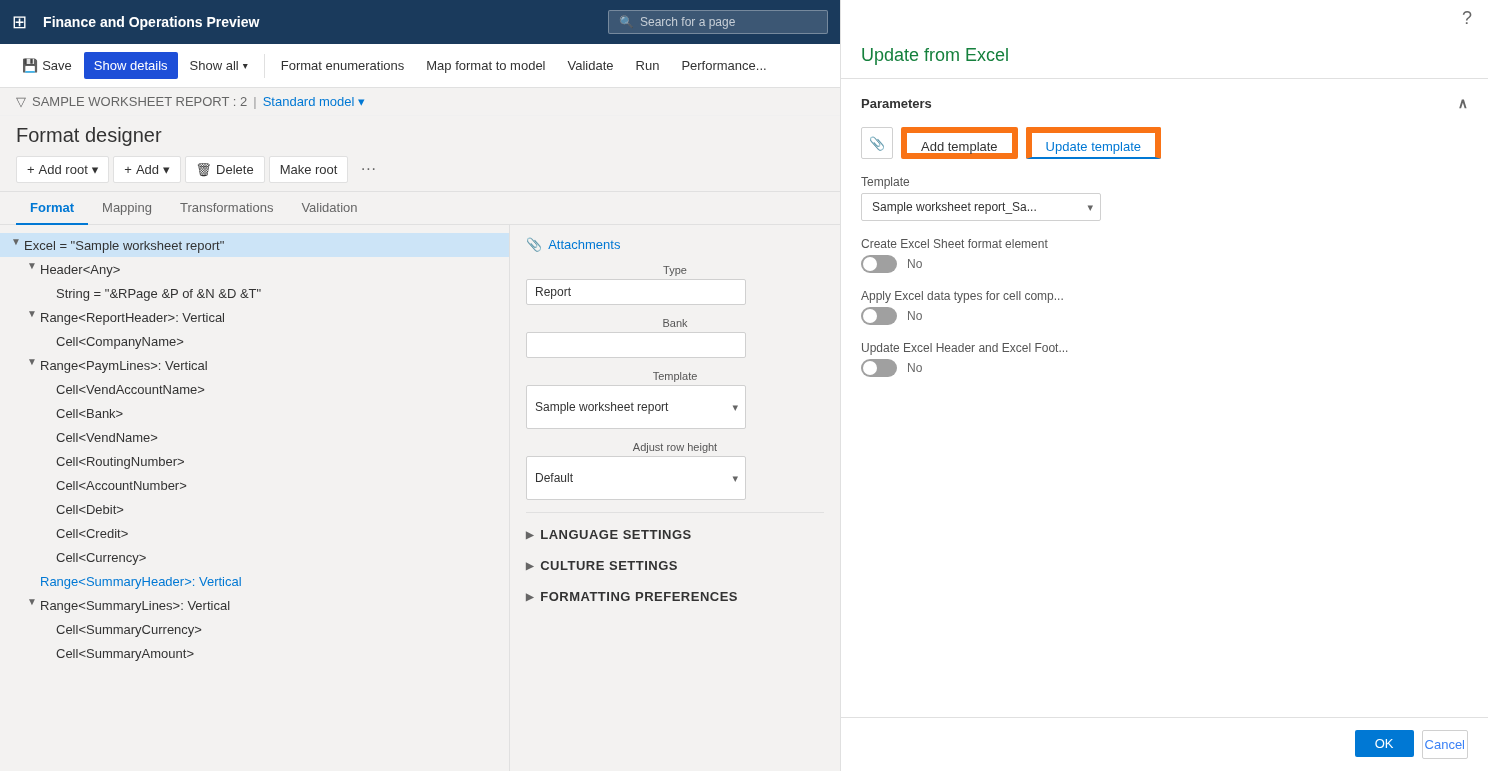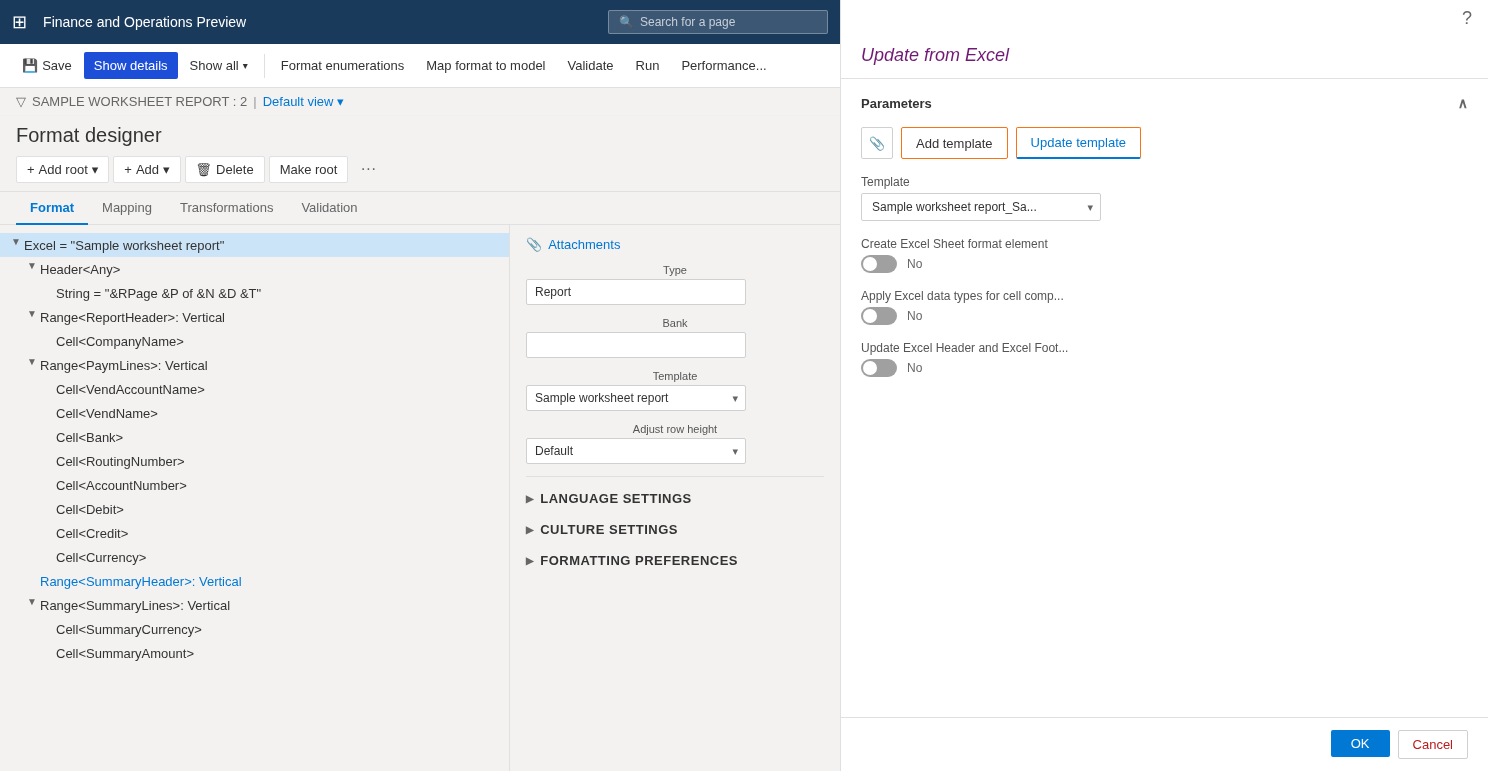--- a/index.html
+++ b/index.html
@@ -1,21 +1,21 @@
 <!DOCTYPE html>
 <html><head>
   <meta charset="utf-8">
   <style>
     * { box-sizing: border-box; margin: 0; padding: 0; font-family: 'Segoe UI', sans-serif; font-size: 13px; }
     body { display: flex; height: 771px; overflow: hidden; background: #f3f2f1; }
 
     
     .top-nav { background: #1a3a5c; display: flex; align-items: center; padding: 0 12px; height: 44px; gap: 8px; }
     .top-nav .app-grid { color: #fff; font-size: 18px; cursor: pointer; margin-right: 8px; }
-    .top-nav .app-title { color: #fff; font-size: 14px; font-weight: 400; flex: 1; }
+    .top-nav .app-title { color: #fff; font-size: 14px; font-weight: 700; flex: 1; }
     .search-box { background: rgba(255,255,255,0.15); border: 1px solid rgba(255,255,255,0.3); border-radius: 2px; display: flex; align-items: center; padding: 4px 10px; gap: 6px; width: 220px; }
     .search-box input { background: transparent; border: none; outline: none; color: #fff; font-size: 12px; width: 160px; }
     .search-box input::placeholder { color: rgba(255,255,255,0.7); }
     .search-icon { color: rgba(255,255,255,0.7); font-size: 12px; }
 
     
     .command-bar { background: #fff; border-bottom: 1px solid #e0e0e0; display: flex; align-items: center; padding: 0 12px; height: 44px; gap: 2px; }
     .cmd-btn { display: flex; align-items: center; gap: 4px; padding: 6px 10px; border: none; background: transparent; cursor: pointer; font-size: 13px; color: #333; border-radius: 2px; }
     .cmd-btn.primary { background: #1d4ed8; color: #fff; }
     .cmd-btn .dropdown-arrow { font-size: 10px; }
@@ -50,61 +50,61 @@
     .tree-item .toggle { width: 16px; text-align: center; font-size: 10px; color: #666; cursor: pointer; }
     .tree-item .item-label { flex: 1; }
     .tree-item .item-label.blue { color: #0078d4; }
 
     
     .properties-panel { flex: 1; overflow-y: auto; padding: 12px 16px; }
     .attachments-bar { display: flex; align-items: center; gap: 6px; margin-bottom: 12px; color: #0078d4; cursor: pointer; font-size: 12px; }
     .field-group { margin-bottom: 12px; }
     .field-label { font-size: 11px; color: #555; margin-bottom: 3px; text-align: center; }
     .field-input { width: 220px; padding: 5px 8px; border: 1px solid #d0d0d0; border-radius: 2px; font-size: 12px; color: #333; background: #fff; }
-    .field-select { width: 220px; padding: 5px 8px; border: 1px solid #d0d0d0; border-radius: 2px; font-size: 12px; color: #333; background: #fff; appearance: none; cursor: pointer; position: relative; }
+    .field-select { width: 220px; padding: 14px 8px; border: 1px solid #d0d0d0; border-radius: 2px; font-size: 12px; color: #333; background: #fff; appearance: none; cursor: pointer; position: relative; }
     .select-wrapper { position: relative; width: 220px; }
     .select-wrapper::after { content: '▾'; position: absolute; right: 8px; top: 50%; transform: translateY(-50%); font-size: 11px; color: #666; pointer-events: none; }
     .expandable-section { margin-bottom: 4px; }
     .expandable-header { display: flex; align-items: center; gap: 6px; padding: 6px 0; cursor: pointer; font-size: 11px; font-weight: 600; color: #333; text-transform: uppercase; letter-spacing: 0.5px; }
     .expandable-header .exp-icon { font-size: 10px; color: #666; }
     .divider-h { border: none; border-top: 1px solid #e0e0e0; margin: 8px 0; }
 
     
     .right-panel { width: 648px; background: #fff; border-left: 1px solid #e0e0e0; display: flex; flex-direction: column; overflow: hidden; }
     .right-panel-header { display: flex; justify-content: space-between; align-items: center; padding: 16px 20px 12px; border-bottom: 1px solid #e0e0e0; }
-    .right-panel-title { font-size: 18px; font-weight: 300; color: #701a75; font-style: italic; }
+    .right-panel-title { font-size: 18px; font-weight: 300; color: #15803d; }
 
     .parameters-section { padding: 16px 20px; flex: 1; overflow-y: auto; }
     .parameters-title { font-size: 14px; font-weight: 600; color: #333; margin-bottom: 16px; display: flex; justify-content: space-between; align-items: center; }
     .params-collapse { color: #666; font-size: 14px; cursor: pointer; }
 
     .template-buttons { display: flex; align-items: center; gap: 8px; margin-bottom: 16px; }
     .attach-btn { width: 32px; height: 32px; border: 1px solid #d0d0d0; background: #fff; cursor: pointer; display: flex; align-items: center; justify-content: center; font-size: 14px; color: #333; border-radius: 2px; }
-    .template-btn { padding: 6px 14px; border: 1px solid #f97316; background: #fff; cursor: pointer; font-size: 13px; color: #333; border-radius: 2px; height: 32px; }
+    .template-btn { padding: 6px 14px; border: 6px solid #f97316; background: #fff; cursor: pointer; font-size: 13px; color: #333; border-radius: 2px; height: 32px; }
     .template-btn.active { border-bottom: 2px solid #0078d4; color: #0078d4; font-weight: 500; }
 
     .param-field { margin-bottom: 16px; }
     .param-label { font-size: 12px; color: #555; margin-bottom: 4px; }
     .param-select-wrapper { position: relative; width: 240px; }
     .param-select { width: 240px; padding: 6px 28px 6px 10px; border: 1px solid #d0d0d0; border-radius: 2px; font-size: 12px; color: #333; background: #fff; appearance: none; cursor: pointer; }
     .param-select-wrapper::after { content: '▾'; position: absolute; right: 8px; top: 50%; transform: translateY(-50%); font-size: 11px; color: #666; pointer-events: none; }
 
     .toggle-row { display: flex; align-items: center; gap: 10px; margin-bottom: 16px; }
     .toggle { position: relative; display: inline-block; width: 36px; height: 18px; }
     .toggle input { opacity: 0; width: 0; height: 0; }
     .toggle-slider { position: absolute; cursor: pointer; top: 0; left: 0; right: 0; bottom: 0; background-color: #a0a0a0; border-radius: 18px; transition: 0.2s; }
     .toggle-slider:before { position: absolute; content: ""; height: 14px; width: 14px; left: 2px; bottom: 2px; background-color: white; border-radius: 50%; transition: 0.2s; }
     .toggle input:checked + .toggle-slider { background-color: #0078d4; }
     .toggle input:checked + .toggle-slider:before { transform: translateX(18px); }
     .toggle-value { font-size: 12px; color: #666; }
 
     
     .right-panel-footer { padding: 12px 20px; border-top: 1px solid #e0e0e0; display: flex; justify-content: flex-end; gap: 8px; align-items: flex-start; }
     .btn-ok { padding: 6px 20px; background: #0078d4; color: #fff; border: none; border-radius: 2px; cursor: pointer; font-size: 13px; }
-    .btn-cancel { padding: 6px 14px; background: #fff; color: #b91c1c; border: 1px solid #d0d0d0; border-radius: 2px; cursor: pointer; font-size: 13px; }
+    .btn-cancel { padding: 6px 2px; background: #fff; color: #3b82f6; border: 1px solid #d0d0d0; border-radius: 2px; cursor: pointer; font-size: 13px; }
   </style>
 </head>
 <body>
 
 <div style="display:flex; flex-direction:column; width:840px;">
 
   <div class="top-nav">
     <span class="app-grid">⊞</span>
     <span class="app-title">Finance and Operations Preview</span>
     <div class="search-box">
@@ -141,21 +141,21 @@
     <button class="cmd-btn">
       <span>Performance...</span>
     </button>
   </div>
 
   <div class="breadcrumb-bar">
     <span style="color:#666;">▽</span>
     <span>SAMPLE WORKSHEET REPORT : 2</span>
     <span class="separator">|</span>
     <span style="color:#0078d4; cursor:pointer;">
-      <span>Default view</span>
+      <span>Standard model</span>
       <span> ▾</span>
     </span>
   </div>
 
   <div class="page-title-area">
     <div class="page-title">Format designer</div>
   </div>
 
   <div class="format-toolbar">
     <button class="fmt-btn">
@@ -227,26 +227,26 @@
         <span class="item-label">Range&lt;PaymLines&gt;: Vertical</span>
       </div>
       <div class="tree-item">
         <span class="indent" style="width:32px;"></span>
         <span class="toggle" style="width:16px;"></span>
         <span class="item-label">Cell&lt;VendAccountName&gt;</span>
       </div>
       <div class="tree-item">
         <span class="indent" style="width:32px;"></span>
         <span class="toggle" style="width:16px;"></span>
+        <span class="item-label">Cell&lt;Bank&gt;</span>
+      </div>
+      <div class="tree-item">
+        <span class="indent" style="width:32px;"></span>
+        <span class="toggle" style="width:16px;"></span>
         <span class="item-label">Cell&lt;VendName&gt;</span>
-      </div>
-      <div class="tree-item">
-        <span class="indent" style="width:32px;"></span>
-        <span class="toggle" style="width:16px;"></span>
-        <span class="item-label">Cell&lt;Bank&gt;</span>
       </div>
       <div class="tree-item">
         <span class="indent" style="width:32px;"></span>
         <span class="toggle" style="width:16px;"></span>
         <span class="item-label">Cell&lt;RoutingNumber&gt;</span>
       </div>
       <div class="tree-item">
         <span class="indent" style="width:32px;"></span>
         <span class="toggle" style="width:16px;"></span>
         <span class="item-label">Cell&lt;AccountNumber&gt;</span>

